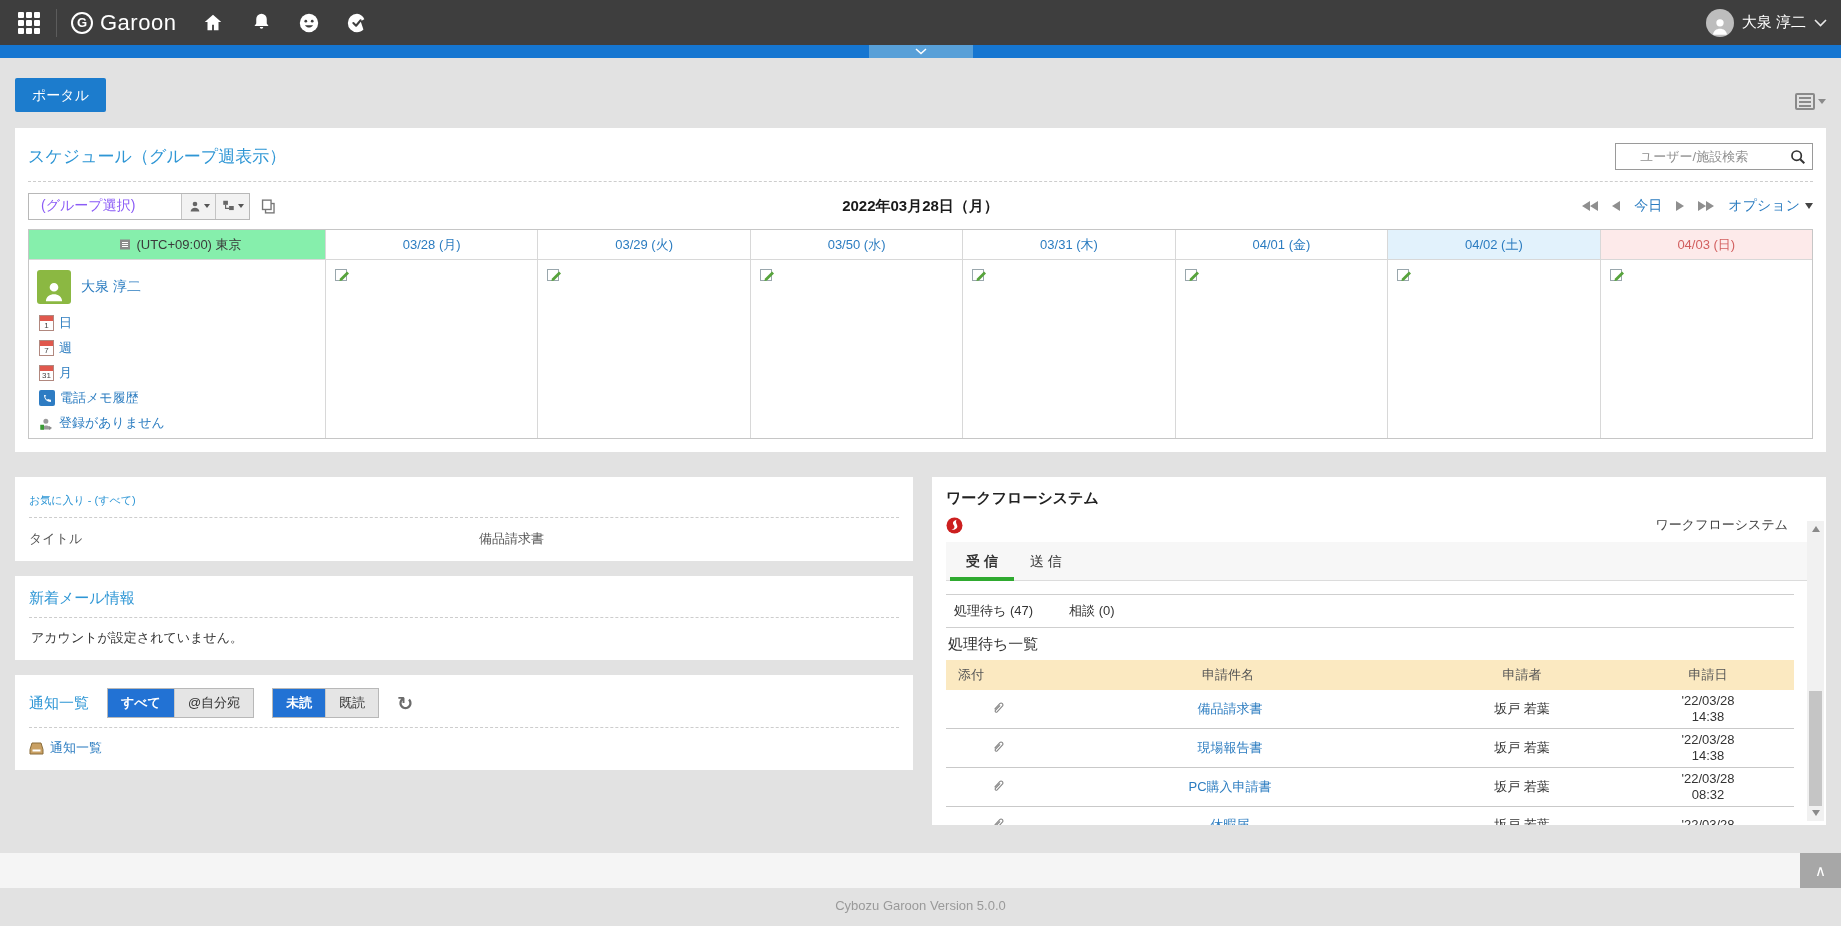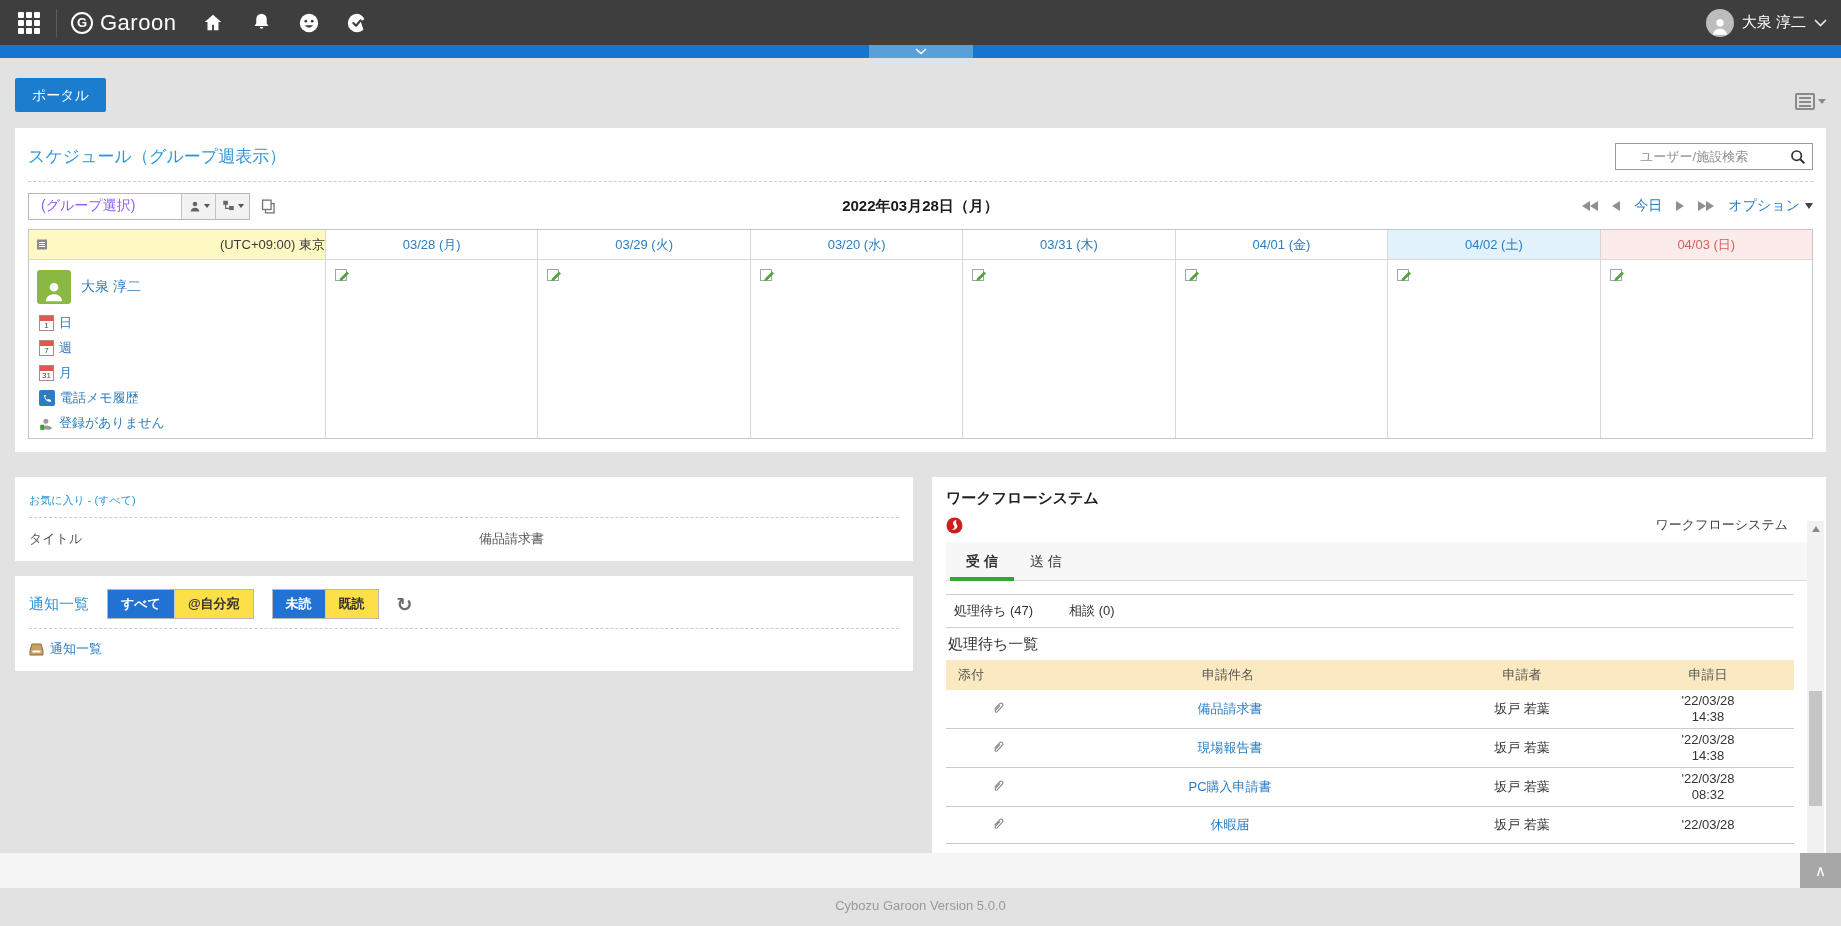--- a/index.html
+++ b/index.html
@@ -58,21 +58,21 @@
   .nav-arrow { cursor:pointer; display:flex; align-items:center; }
   .link { color:#2b7cc0; cursor:pointer; text-decoration:none; }
   .today-link { font-size:14px; }
   .options-link { font-size:14px; display:flex; align-items:center; gap:5px; }
   .options-caret { width:0; height:0; border-left:4.5px solid transparent; border-right:4.5px solid transparent; border-top:6px solid #444; }
   
   .week-grid { display:grid; grid-template-columns:296px repeat(7,1fr); border:1px solid #c6c6c6; }
   .wg-cell { border-left:1px solid #d8d8d8; }
   .wg-cell.first { border-left:none; }
   .wg-h { height:30px; display:flex; align-items:center; justify-content:center; font-size:13px; border-bottom:1px solid #d8d8d8; }
-  .tz-h { background:#fef9c3; justify-content:space-between; padding-left:7px; gap:5px; color:#3a3a3a; }
+  .tz-h { background:#86efac; justify-content:center; padding-left:7px; gap:5px; color:#3a3a3a; }
   .day-h { color:#2b7cc0; cursor:pointer; }
   .day-h.sat { background:#e2f2fc; }
   .day-h.sun { background:#fdeaea; color:#d25f5f; }
   .wg-b { height:178px; padding:7px 8px; }
   .user-cell { padding:10px 8px; }
   .user-row { display:flex; align-items:center; gap:10px; margin-bottom:10px; }
   .green-avatar { width:34px; height:34px; background:#8bb842; border-radius:3px; display:flex; align-items:flex-end; justify-content:center; overflow:hidden; }
   .user-cell-name { font-size:14px; }
   .u-link { display:flex; align-items:center; gap:5px; margin:7px 0 0 2px; font-size:13px; }
   .cal-icon { width:15px; height:16px; border:1px solid #b1887f; background:#fff; position:relative; flex:0 0 auto; }
@@ -84,27 +84,27 @@
   
   .cols { display:flex; gap:19px; margin:25px 15px 0; align-items:flex-start; }
   .left-col { width:898px; }
   .right-col { flex:1; }
   .sub-panel { padding:13px 14px; margin-bottom:15px; }
   .fav-cols { display:flex; font-size:13px; color:#555; margin-top:12px; }
   .fav-col-title { width:450px; }
   .mail-msg { font-size:13px; color:#333; margin-top:11px; padding-left:2px; }
   .notif-head { display:flex; align-items:center; gap:18px; }
   .btn-group { display:inline-flex; border:1px solid #b8b8b8; background:#fff; }
-  .seg-btn { font-size:13px; color:#333; background:#fde047; padding:5px 13px; cursor:pointer; border-left:1px solid #c9c9c9;font-weight:bold; }
+  .seg-btn { font-size:13px; color:#333; background:#e5e5e5; padding:5px 13px; cursor:pointer; border-left:1px solid #c9c9c9; }
   .seg-btn.first { border-left:none; }
   .seg-btn.active { background:#2272d4; color:#fff; font-weight:bold; }
   .refresh-glyph { font-size:19px; color:#6b6b6b; font-weight:bold; cursor:pointer; line-height:1; }
   .notif-link-row { display:flex; align-items:center; gap:6px; margin-top:11px; font-size:13px; }
   
-  .wf-panel { padding:12px 14px; height:450px; overflow:hidden; position:relative; }
+  .wf-panel { padding:12px 14px; height:348px; overflow:hidden; position:relative; }
   .wf-title { font-size:15px; font-weight:bold; color:#222; }
   .wf-iconrow { display:flex; align-items:center; justify-content:space-between; margin-top:8px; padding-right:24px; }
   .wf-applink { font-size:13px; color:#444; cursor:pointer; }
   .wf-tabs { margin-top:8px; background:#f7f7f7; border-bottom:1px solid #dcdcdc; display:flex; padding:0 4px; }
   .wf-tab { font-size:14px; color:#333; padding:11px 16px 9px; cursor:pointer; position:relative; }
   .wf-tab.active { font-weight:bold; }
   .wf-tab.active::after { content:""; position:absolute; left:0; right:0; bottom:-1px; height:4px; background:#2faa30; }
   .wf-status { width:calc(100% - 18px); border-top:1px solid #cfcfcf; border-bottom:1px solid #cfcfcf;
     margin-top:13px; padding:7px 8px; font-size:13px; display:flex; gap:36px; }
   .wf-status span { cursor:pointer; }
@@ -289,21 +289,21 @@
       <svg width="12" height="13" viewBox="0 0 12 13">
         <rect x="1" y="1.5" width="10" height="10" fill="#8a8a8a"></rect>
         <line x1="3" y1="4.5" x2="9" y2="4.5" stroke="#fff" stroke-width="1"></line>
         <line x1="3" y1="6.5" x2="9" y2="6.5" stroke="#fff" stroke-width="1"></line>
         <line x1="3" y1="8.5" x2="9" y2="8.5" stroke="#fff" stroke-width="1"></line>
       </svg>
       <span>(UTC+09:00) 東京</span>
     </div>
     <div class="wg-cell wg-h day-h">03/28 (月)</div>
     <div class="wg-cell wg-h day-h">03/29 (火)</div>
-    <div class="wg-cell wg-h day-h">03/20 (水)</div>
+    <div class="wg-cell wg-h day-h">03/50 (水)</div>
     <div class="wg-cell wg-h day-h">03/31 (木)</div>
     <div class="wg-cell wg-h day-h">04/01 (金)</div>
     <div class="wg-cell wg-h day-h sat">04/02 (土)</div>
     <div class="wg-cell wg-h day-h sun">04/03 (日)</div>
 
     <div class="wg-cell first wg-b user-cell">
       <div class="user-row">
         <span class="green-avatar">
           <svg width="26" height="26" viewBox="0 0 24 24">
               <path d="M12 12.5a4 4 0 1 0 0-8 4 4 0 0 0 0 8zm-7.5 9c0-4.2 3.8-6.5 7.5-6.5s7.5 2.3 7.5 6.5z" fill="#fff"></path>
@@ -414,20 +414,25 @@
 
     <div class="panel sub-panel">
       <span class="portlet-title" style="font-size:11px">お気に入り - (すべて)</span>
       <hr class="dashed">
       <div class="fav-cols">
         <span class="fav-col-title">タイトル</span>
         <span>備品請求書</span>
       </div>
     </div>
 
+    <div class="panel sub-panel">
+      <span class="portlet-title" style="font-size:15px">新着メール情報</span>
+      <hr class="dashed">
+      <div class="mail-msg">アカウントが設定されていません。</div>
+    </div>
 
     <div class="panel sub-panel">
       <div class="notif-head">
         <span class="portlet-title" style="font-size:15px">通知一覧</span>
         <span class="btn-group">
           <span class="seg-btn first active">すべて</span>
           <span class="seg-btn">@自分宛</span>
         </span>
         <span class="btn-group">
           <span class="seg-btn first active">未読</span>

